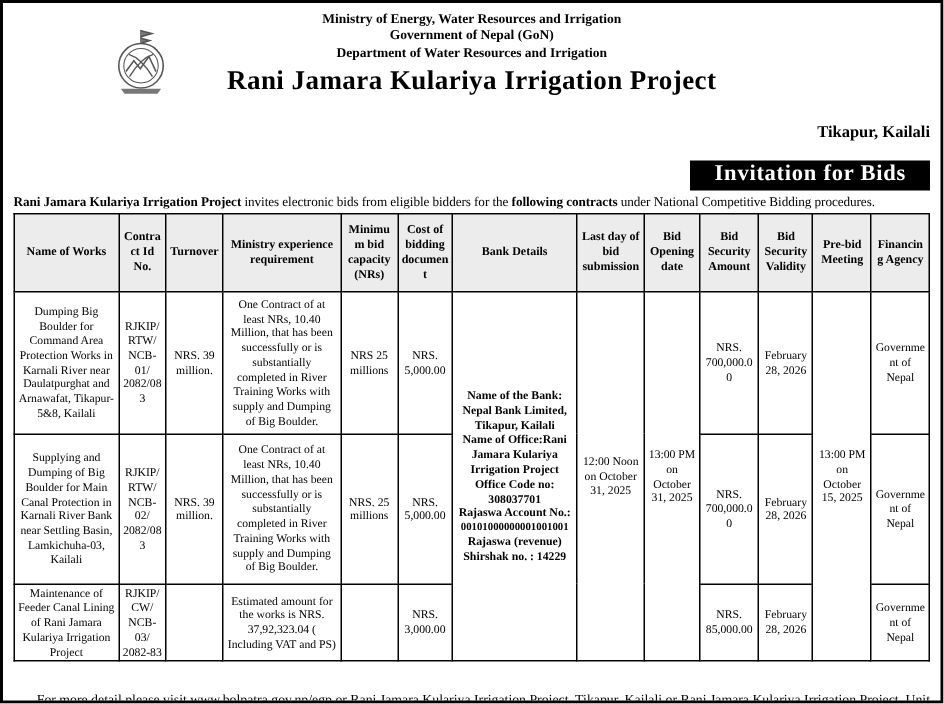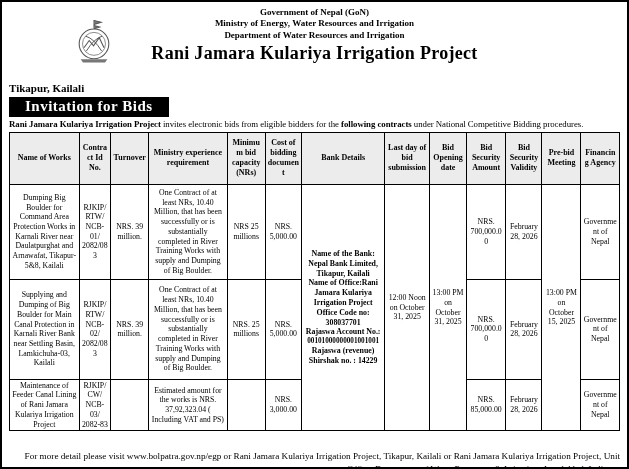--- a/index.html
+++ b/index.html
@@ -4,22 +4,22 @@
 <style>
   html,body { margin:0; padding:0; background:#e9e9e9; }
   .page {
     width:629px; height:469px; box-sizing:border-box; margin:0 auto;
     background:#fff; border:2px solid #000; position:relative;
     font-family:"Liberation Serif", serif; color:#000; padding:5px 7px 0 7px;
     overflow:hidden;
   }
   .gov-line { font-weight:bold; font-size:9px; line-height:1.25; text-align:center; }
   .doc-title { font-size:18px; font-weight:bold; text-align:center; margin:2px 0 1px; letter-spacing:0.3px; }
-  .location { font-size:11px; font-weight:bold; text-align:left;margin-top:18px; }
-  .banner-wrap { text-align:left; margin:3px 0 2px; }
+  .location { font-size:11px; font-weight:bold; text-align:right;margin-top:18px; }
+  .banner-wrap { text-align:right; margin:13px 0 2px; }
   .banner { display:inline-block; background:#000; color:#fff; font-weight:bold; font-size:15px; padding:1px 16px 2px; letter-spacing:0.5px; }
   .pubdate { font-size:10.5px; font-weight:bold; text-align:center; margin:1px 0 2px; }
   .intro { font-size:8.8px; margin:1px 0 3px; white-space:nowrap; letter-spacing:-0.05px; overflow:hidden; }
   .logo { position:absolute; left:70px; top:14px; }
 
   table { width:100%; border-collapse:collapse; table-layout:fixed; }
   th, td {
     border:1px solid #000; text-align:center; vertical-align:middle;
     font-size:7.8px; line-height:1.25; padding:1px 2px; overflow:hidden;
     word-wrap:break-word;
@@ -50,22 +50,22 @@
         <circle cx="23" cy="29" r="15.5"></circle>
         <circle cx="23" cy="29" r="12" stroke-width="0.7"></circle>
         <path d="M12.5 33 l5.5 -7.5 4.5 5.5 6 -8.5 5 10.5"></path>
         <path d="M15 36.5 q8 -13 16.5 -15.5" stroke-width="1"></path>
         <path d="M31 36.5 q-8 -13 -16.5 -15.5" stroke-width="1"></path>
       </g>
       <path d="M9 45 h28 l-2.5 3.5 h-23 z" fill="#777"></path>
     </svg>
   </span>
 
+  <div class="gov-line">Ministry of Energy, Water Resources and Irrigation</div>
   <div class="gov-line">Government of Nepal (GoN)</div>
-  <div class="gov-line">Ministry of Energy, Water Resources and Irrigation</div>
   <div class="gov-line">Department of Water Resources and Irrigation</div>
   <div class="doc-title">Rani Jamara Kulariya Irrigation Project</div>
   <div class="location">Tikapur, Kailali</div>
   <div class="banner-wrap">
     <span class="banner">Invitation for Bids</span>
   </div>
   <div class="intro"><b>Rani Jamara Kulariya Irrigation Project</b><span> invites electronic bids from eligible bidders for the </span><b>following contracts</b><span> under National Competitive Bidding procedures.</span></div>
 
   <table>
     <colgroup>

